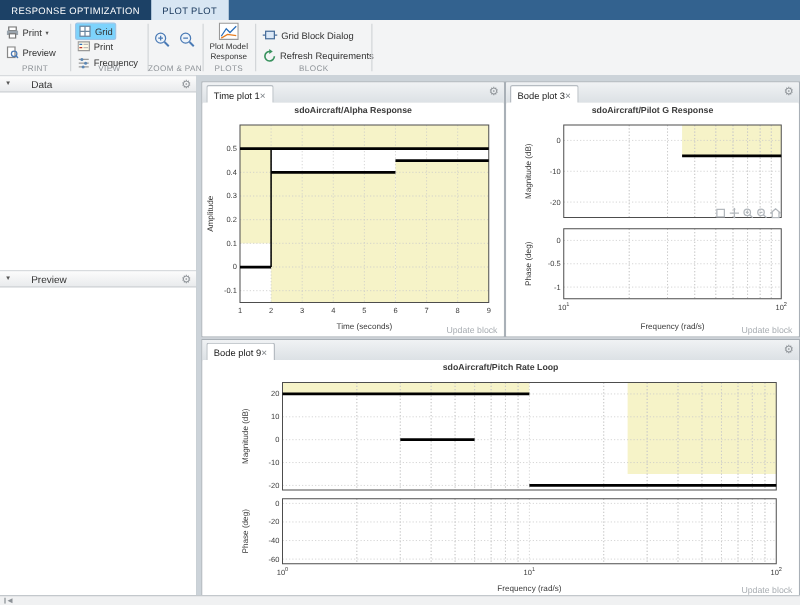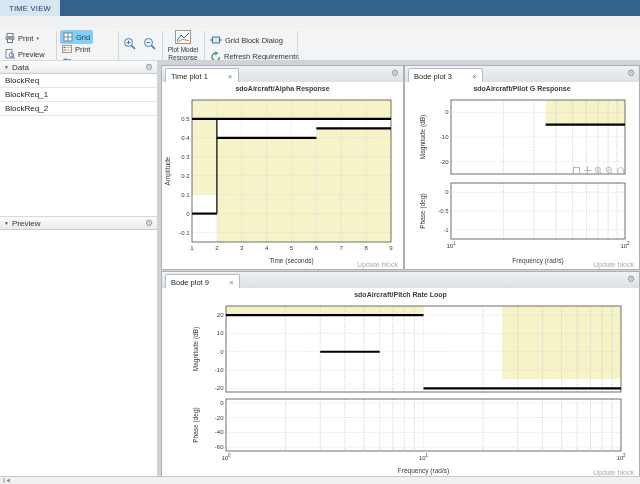--- a/index.html
+++ b/index.html
@@ -5,63 +5,64 @@
   html,body{margin:0;padding:0}
   #app{position:relative;width:640px;height:484px;background:#f0f1f2;font-family:"Liberation Sans",sans-serif;overflow:hidden;outline:1px solid #7c8288}
 
   
   .tabstrip{position:absolute;left:0;top:0;right:0;height:16px;background:#33628f;display:flex}
   .rtab{height:16px;display:flex;align-items:center;padding:0 9px;font-size:7.5px;letter-spacing:.3px;cursor:default}
   .rtab.dark{background:#1c4166;color:#fff}
   .rtab.lite{background:#d8e6f3;color:#17365a}
 
   
-  .toolbar{position:absolute;left:0;top:28px;right:0;height:44px;background:#f3f4f5;border-bottom:1px solid #a3a3a3}
+  .toolbar{position:absolute;left:0;top:16px;right:0;height:44px;background:#f3f4f5;border-bottom:1px solid #a3a3a3}
   .tgroup{position:absolute;top:0;bottom:0}
   .gsep{position:absolute;top:3px;bottom:3px;width:1px;background:#d3d6d9}
   .gcap{position:absolute;left:0;right:0;bottom:1px;text-align:center;font-size:6.5px;color:#8d9297;letter-spacing:.3px}
   .titem{position:absolute;left:3px;display:flex;align-items:center;gap:3px;font-size:7.5px;color:#333;height:12px;padding:0 2px;white-space:nowrap}
   .titem.sel{background:#7dd3fc;border:1px solid #9cc5e8;border-radius:2px}
   .dd{font-size:5px;color:#555}
   .bigbtn{position:absolute;left:2px;right:2px;top:2px;display:flex;flex-direction:column;align-items:center;gap:1px;font-size:6.5px;color:#333;text-align:center;line-height:1.15}
   .zrow{position:absolute;left:0;right:0;top:9px;display:flex;justify-content:center;gap:6px}
 
   
   .sidebar{position:absolute;left:0;top:60px;width:157px;bottom:7px;background:#fff;border-right:1px solid #aeb4ba}
-  .shdr{position:absolute;left:0;right:0;height:14px;background:linear-gradient(#fcfcfc,#e9ebed);border-top:1px solid #d8dbde;border-bottom:1px solid #c9cdd1;display:flex;align-items:center;padding:0 4px;font-size:8px;color:#333;gap:3px;box-sizing:border-box}
+  .shdr{position:absolute;left:0;right:0;height:14px;background:linear-gradient(#fcfcfc,#e9ebed);border-top:1px solid #d8dbde;border-bottom:1px solid #c9cdd1;display:flex;align-items:center;padding:0 4px;font-size:8px;color:#333;gap:16px;box-sizing:border-box}
   .shdr .tri{font-size:5px;color:#555}
   .shdr .gear{margin-left:auto;font-size:9px;color:#8d9297}
   .slist{position:absolute;left:0;right:0;top:14px}
   .srow{height:13px;display:flex;align-items:center;padding:0 5px;font-size:8px;color:#222;border-bottom:1px solid #e4e6e8;background:#fff}
 
   
   .main{position:absolute;left:157px;top:60px;right:0;bottom:7px;background:#ccd3d9}
   .panel{position:absolute;background:#fff;border:1px solid #a9b0b7}
   .ptabs{position:absolute;left:0;top:0;right:0;height:16px;background:linear-gradient(#f0f2f4,#dce1e5);border-bottom:1px solid #b6bcc2}
-  .ptab{position:absolute;left:3px;top:2px;bottom:-1px;background:#fff;border:1px solid #b6bcc2;border-bottom:none;display:flex;align-items:center;gap:20px;padding:4px 5px;font-size:7.5px;color:#222;border-radius:2px 2px 0 0}
+  .ptab{position:absolute;left:3px;top:2px;bottom:-1px;background:#fff;border:1px solid #b6bcc2;border-bottom:none;display:flex;align-items:center;gap:0;padding:4px 5px;font-size:7.5px;color:#222;border-radius:2px 2px 0 0}
   .ptab .x{color:#7c8186;font-size:8px}
   .pgear{position:absolute;right:4px;top:2px;font-size:9px;color:#8d9297}
   .fig{position:absolute;left:0;top:16px;right:0;bottom:0;background:#fff}
   .fig-title{height:12px;text-align:center;font-size:7px;font-weight:bold;color:#3c3c3c;padding-top:3px;box-sizing:content-box}
   .update{position:absolute;right:5px;bottom:1px;font-size:7px;color:#a8adb2}
   .axtools{position:absolute;display:flex;gap:2px}
 
   .statusbar{position:absolute;left:0;right:0;bottom:0;height:7px;background:#f0f1f2;border-top:1px solid #c3c8cc}
   .collapse-ctl{position:absolute;left:3px;top:1px}
 
   svg{display:block}
   svg text{font-family:"Liberation Sans",sans-serif}
 </style>
 </head>
 <body>
 
 <div id="app">
 
   <div class="tabstrip">
-    <div class="rtab lite">TIME VIEW</div>
+    <div class="rtab dark">RESPONSE OPTIMIZATION</div>
+    <div class="rtab lite">PLOT PLOT</div>
   </div>
 
   <div class="toolbar">
 
     <div class="tgroup" style="left:0;width:56px">
       <div class="titem" style="top:4px">
         <svg width="10" height="10">
             <rect x="2" y="0.5" width="6" height="3" fill="#fff" stroke="#777"></rect>
             <rect x="0.5" y="3.5" width="9" height="3.5" fill="#9aa4ad"></rect>
             <rect x="2.5" y="6" width="5" height="3.5" fill="#fff" stroke="#777"></rect>
@@ -166,25 +167,20 @@
       <div class="gcap">BLOCK</div>
     </div>
     <div class="gsep" style="left:297px"></div>
   </div>
 
   <div class="sidebar">
     <div class="shdr" style="top:0">
       <span class="tri">▼</span>
       <span>Data</span>
       <span class="gear">⚙</span>
-    </div>
-    <div class="slist">
-      <div class="srow">BlockReq</div>
-      <div class="srow">BlockReq_1</div>
-      <div class="srow">BlockReq_2</div>
     </div>
     <div class="shdr" style="top:156px">
       <span class="tri">▼</span>
       <span>Preview</span>
       <span class="gear">⚙</span>
     </div>
   </div>
 
   <div class="main">
 

